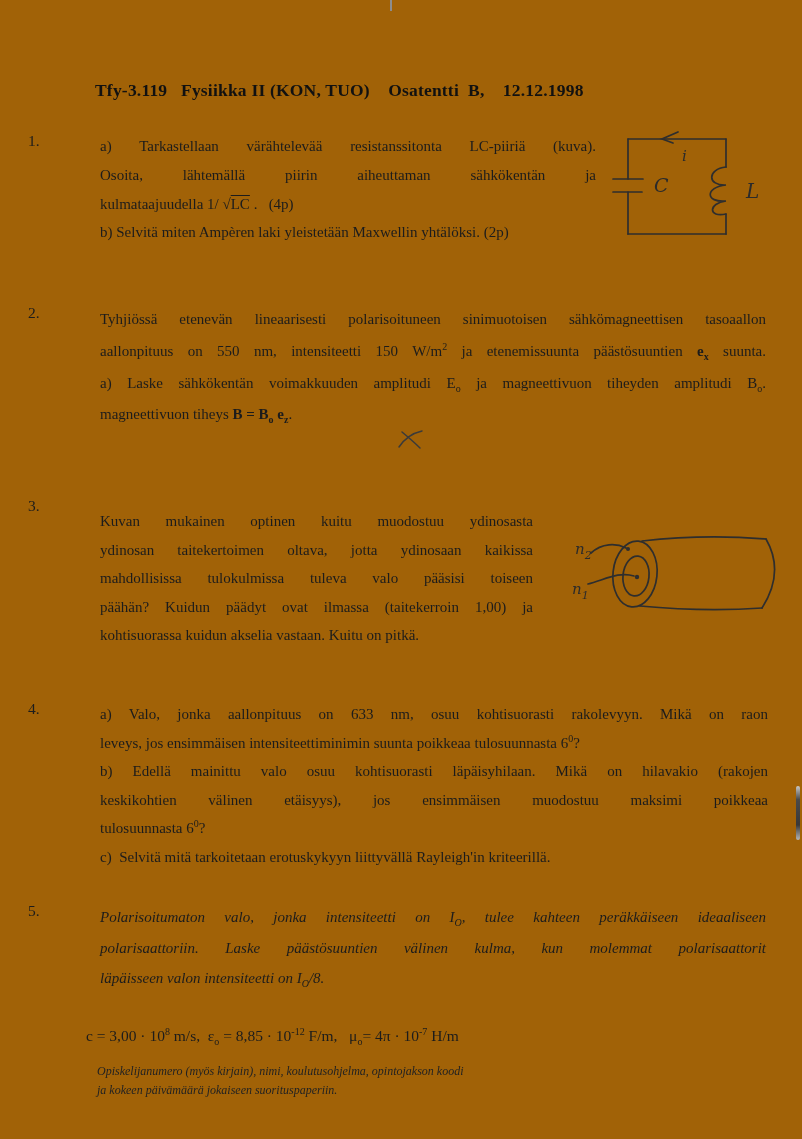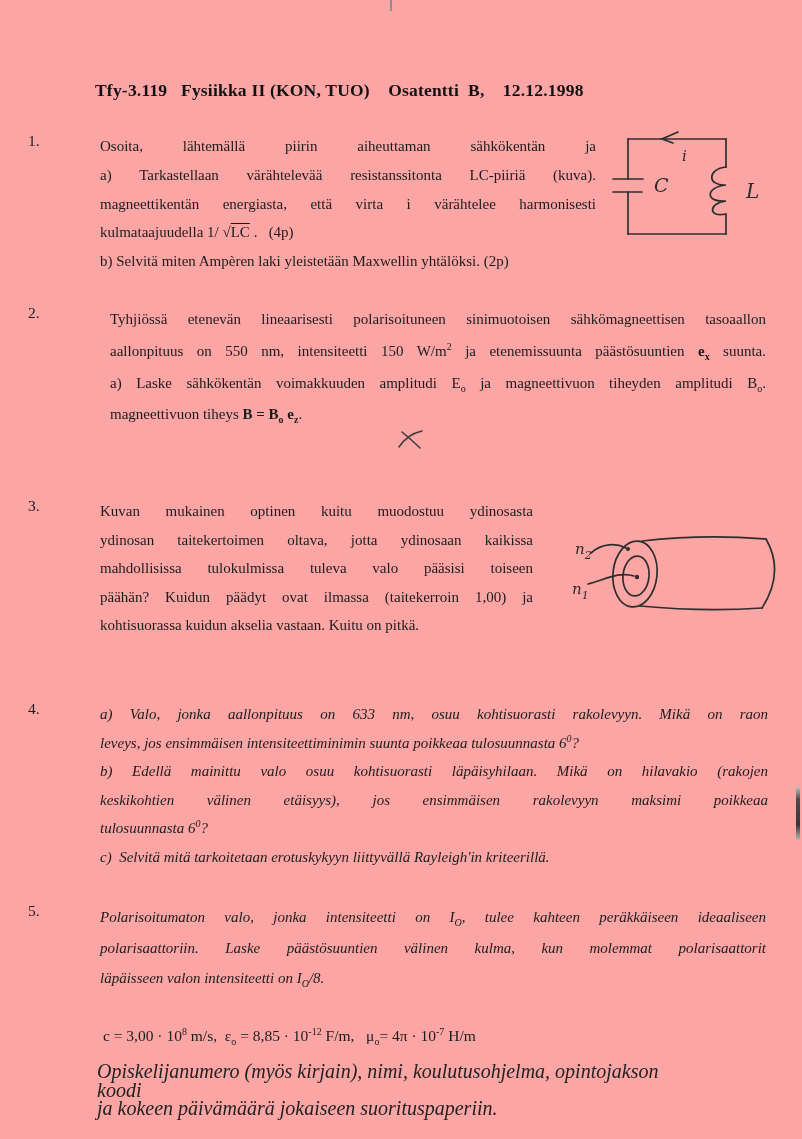--- a/index.html
+++ b/index.html
@@ -1,69 +1,68 @@
 <!DOCTYPE html>
 <html><head>
 <meta charset="utf-8">
 <style>
   html,body{margin:0;padding:0;background:#e9e9e7;}
   #page{
     position:relative;
     width:802px;height:1139px;
-    background:#fca5a5;
+    background:#a16207;
     font-family:"Liberation Serif","DejaVu Serif",serif;
     color:#1c1c1c;
     overflow:hidden;
   }
   .title{
     position:absolute;left:95px;top:80px;
     font-size:17.5px;font-weight:bold;color:#111;
     white-space:pre;letter-spacing:.2px;
   }
   .q{position:absolute;left:28px;}
   .q .num{position:absolute;left:0;top:0;font-size:15.5px;}
   .q .body{margin-left:72px;font-size:15px;}
   .line{white-space:pre-wrap;}
   .j{white-space:normal;text-align:justify;text-align-last:justify;}
   .q1{top:132px;width:568px;} .q1 .body{width:496px;} .q1 .line{line-height:28.8px;height:28.8px;}
-  .q2{top:304px;width:740px;} .q2 .body{width:666px;} .q2 .line{line-height:31.8px;height:31.8px;margin-left:10px;}
-  .q3{top:497px;width:506px;} .q3 .body{width:433px;} .q3 .line{line-height:28.6px;height:28.6px;}
-  .q4{top:700px;width:742px;} .q4 .body{width:668px;font-style:italic;} .q4 .line{line-height:28.6px;height:28.6px;}
+  .q2{top:304px;width:740px;} .q2 .body{width:666px;} .q2 .line{line-height:31.8px;height:31.8px;}
+  .q3{top:497px;width:506px;} .q3 .body{width:433px;margin-top:10px;} .q3 .line{line-height:28.6px;height:28.6px;}
+  .q4{top:700px;width:742px;} .q4 .body{width:668px;} .q4 .line{line-height:28.6px;height:28.6px;}
   .q5{top:902px;width:740px;} .q5 .body{width:666px;font-style:italic;} .q5 .line{line-height:30.6px;height:30.6px;}
   .seg-sup{vertical-align:super;font-size:10px;line-height:0;}
   .seg-sub{vertical-align:sub;font-size:10px;line-height:0;}
   .seg-b{font-weight:bold;}
   .seg-bsub{vertical-align:sub;font-size:10px;line-height:0;font-weight:bold;}
   .seg-bstrike{font-weight:bold;font-style:italic;text-decoration:line-through;}
   .seg-rad{text-decoration:overline;}
-  .constants{position:absolute;left:103px;top:1024px;font-size:15.5px;white-space:pre-wrap;line-height:24px;}
-  .footer{position:absolute;left:97px;top:1062px;width:600px;font-style:italic;font-size:20px;line-height:18.6px;color:#222;}
+  .constants{position:absolute;left:86px;top:1024px;font-size:15.5px;white-space:pre-wrap;line-height:24px;}
+  .footer{position:absolute;left:97px;top:1062px;width:600px;font-style:italic;font-size:12px;line-height:18.6px;color:#222;}
   .figure{position:absolute;}
   .figure svg{display:block;}
   .hw{font-family:"DejaVu Serif",serif;font-style:italic;fill:#2b2b2b;}
   .artifact-right{
     position:absolute;left:796px;top:786px;width:4px;height:54px;
     background:linear-gradient(180deg,#c9c9c9,#4a4a4a 25%,#383838 72%,#b5b5b5);
     border-radius:2px;
   }
   .artifact-top{position:absolute;left:390px;top:0;width:2px;height:11px;background:#8d8d8d;}
 </style>
 </head>
 <body>
 
 <div id="page">
 
   <div class="title">Tfy-3.119   Fysiikka II (KON, TUO)    Osatentti  B,    12.12.1998</div>
 
   <div class="q q1">
     <span class="num">1.</span>
     <div class="body">
+      <div class="line j">a) Tarkastellaan värähtelevää resistanssitonta LC-piiriä (kuva).</div>
       <div class="line j">Osoita, lähtemällä piirin aiheuttaman sähkökentän ja</div>
-      <div class="line j">a) Tarkastellaan värähtelevää resistanssitonta LC-piiriä (kuva).</div>
-      <div class="line j">magneettikentän energiasta, että virta i värähtelee harmonisesti</div>
       <div class="line"><span>kulmataajuudella 1/ √</span><span class="seg-rad">LC</span><span> .   (4p)</span></div>
       <div class="line">b) Selvitä miten Ampèren laki yleistetään Maxwellin yhtälöksi. (2p)</div>
     </div>
   </div>
 
   <div class="figure" style="left:612px;top:126px;">
     <svg width="192" height="120" viewBox="0 0 192 120">
       <g fill="none" stroke="#2e2e2e" stroke-width="1.7" stroke-linecap="round">
         <path d="M16,13 H114"></path>
         <path d="M16,108 H114"></path>
@@ -126,21 +125,21 @@
       <text class="hw" x="8" y="78" font-size="15"><tspan>n</tspan><tspan dy="5" font-size="11">1</tspan></text>
     </svg>
   </div>
 
   <div class="q q4">
     <span class="num">4.</span>
     <div class="body">
       <div class="line j">a) Valo, jonka aallonpituus on 633 nm, osuu kohtisuorasti rakolevyyn. Mikä on raon</div>
       <div class="line"><span>leveys, jos ensimmäisen intensiteettiminimin suunta poikkeaa tulosuunnasta 6</span><span class="seg-sup">0</span><span>?</span></div>
       <div class="line j">b) Edellä mainittu valo osuu kohtisuorasti läpäisyhilaan. Mikä on hilavakio (rakojen</div>
-      <div class="line j">keskikohtien välinen etäisyys), jos ensimmäisen rakolevyyn maksimi poikkeaa</div>
+      <div class="line j">keskikohtien välinen etäisyys), jos ensimmäisen muodostuu maksimi poikkeaa</div>
       <div class="line"><span>tulosuunnasta 6</span><span class="seg-sup">0</span><span>?</span></div>
       <div class="line">c)  Selvitä mitä tarkoitetaan erotuskykyyn liittyvällä Rayleigh'in kriteerillä.</div>
     </div>
   </div>
 
   <div class="q q5">
     <span class="num">5.</span>
     <div class="body">
       <div class="line j"><span>Polarisoitumaton valo, jonka intensiteetti on I</span><span class="seg-sub">O</span><span>, tulee kahteen peräkkäiseen ideaaliseen</span></div>
       <div class="line j">polarisaattoriin.  Laske päästösuuntien välinen kulma, kun molemmat polarisaattorit</div>

